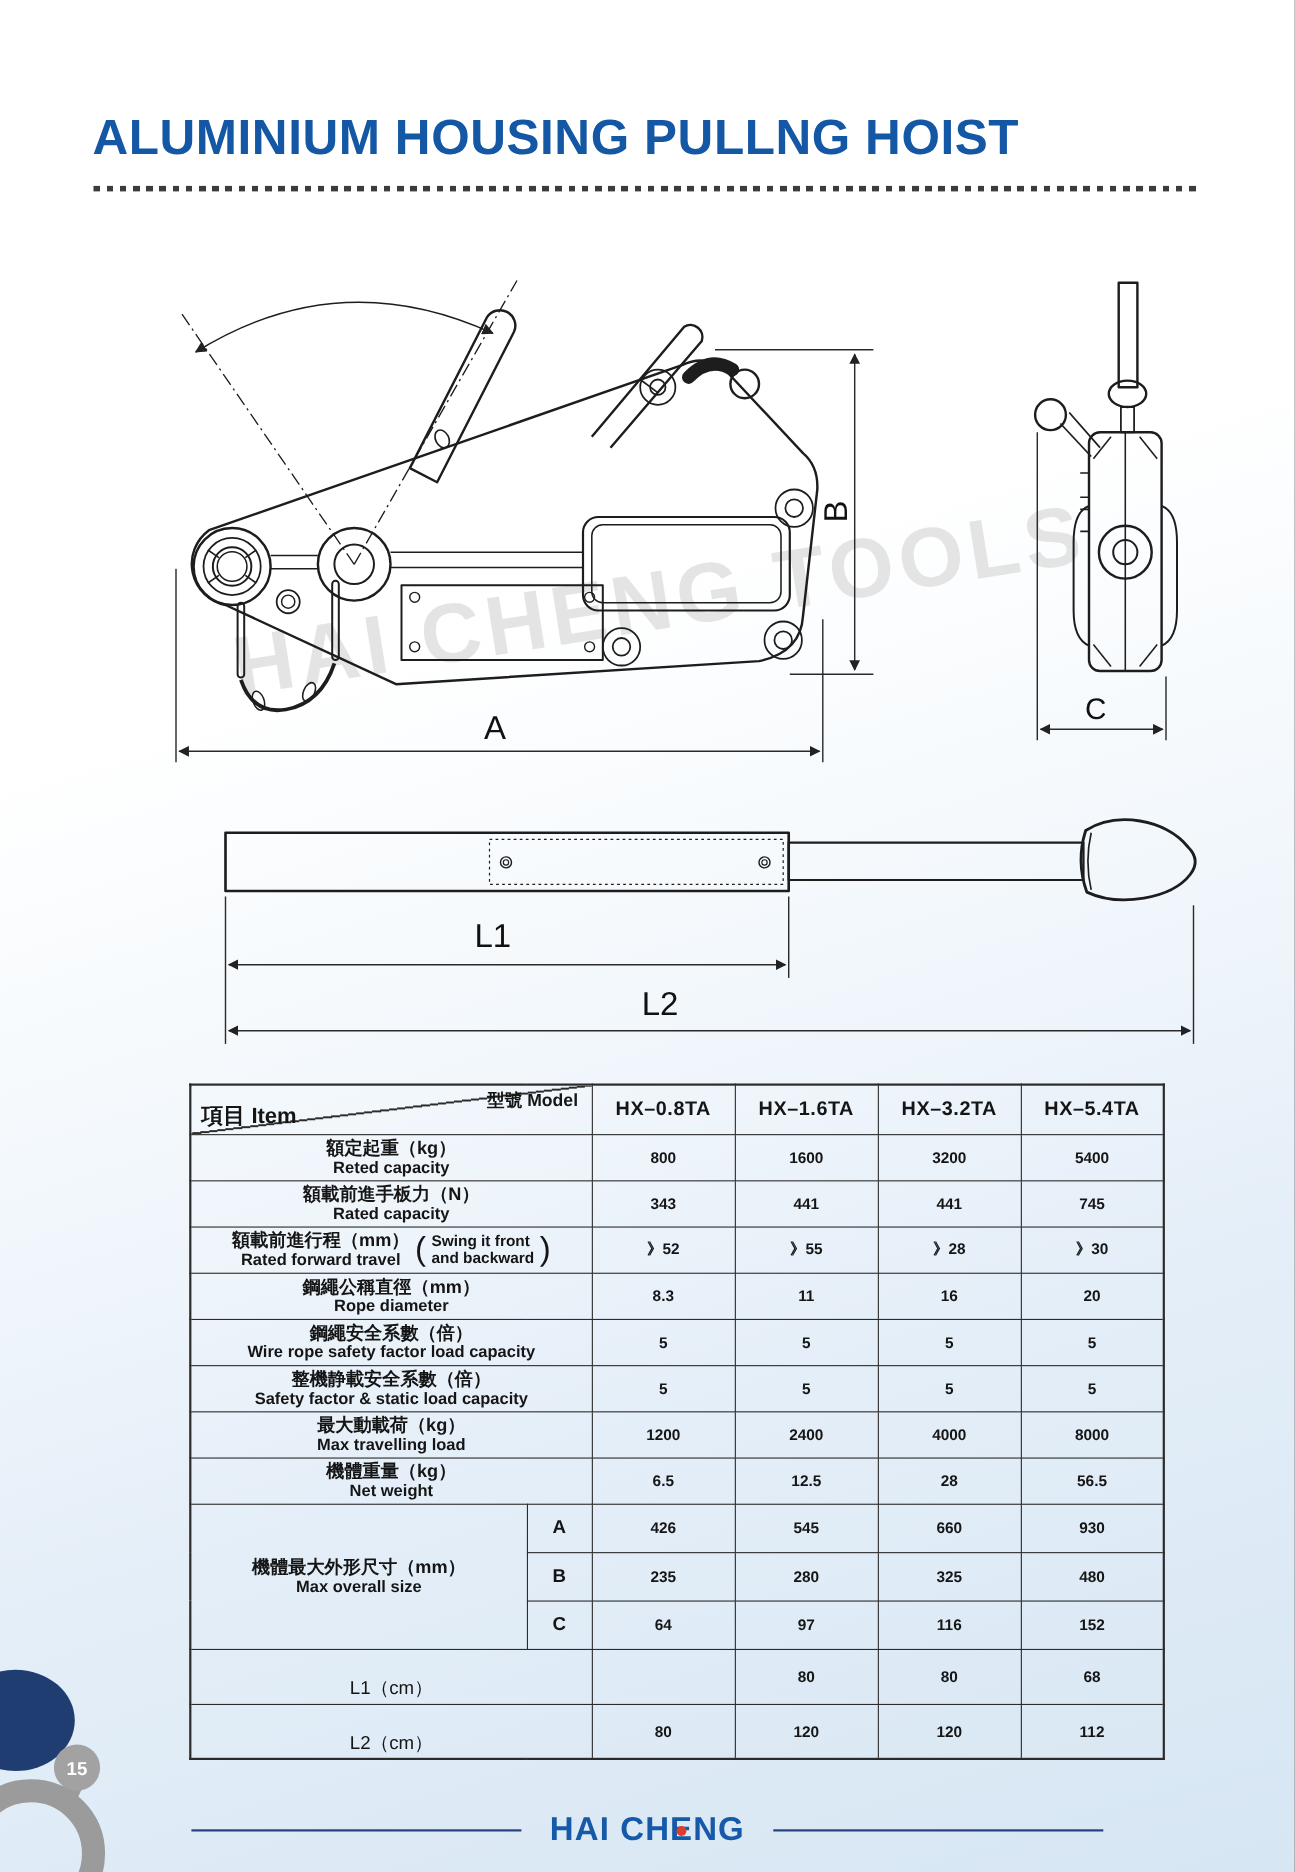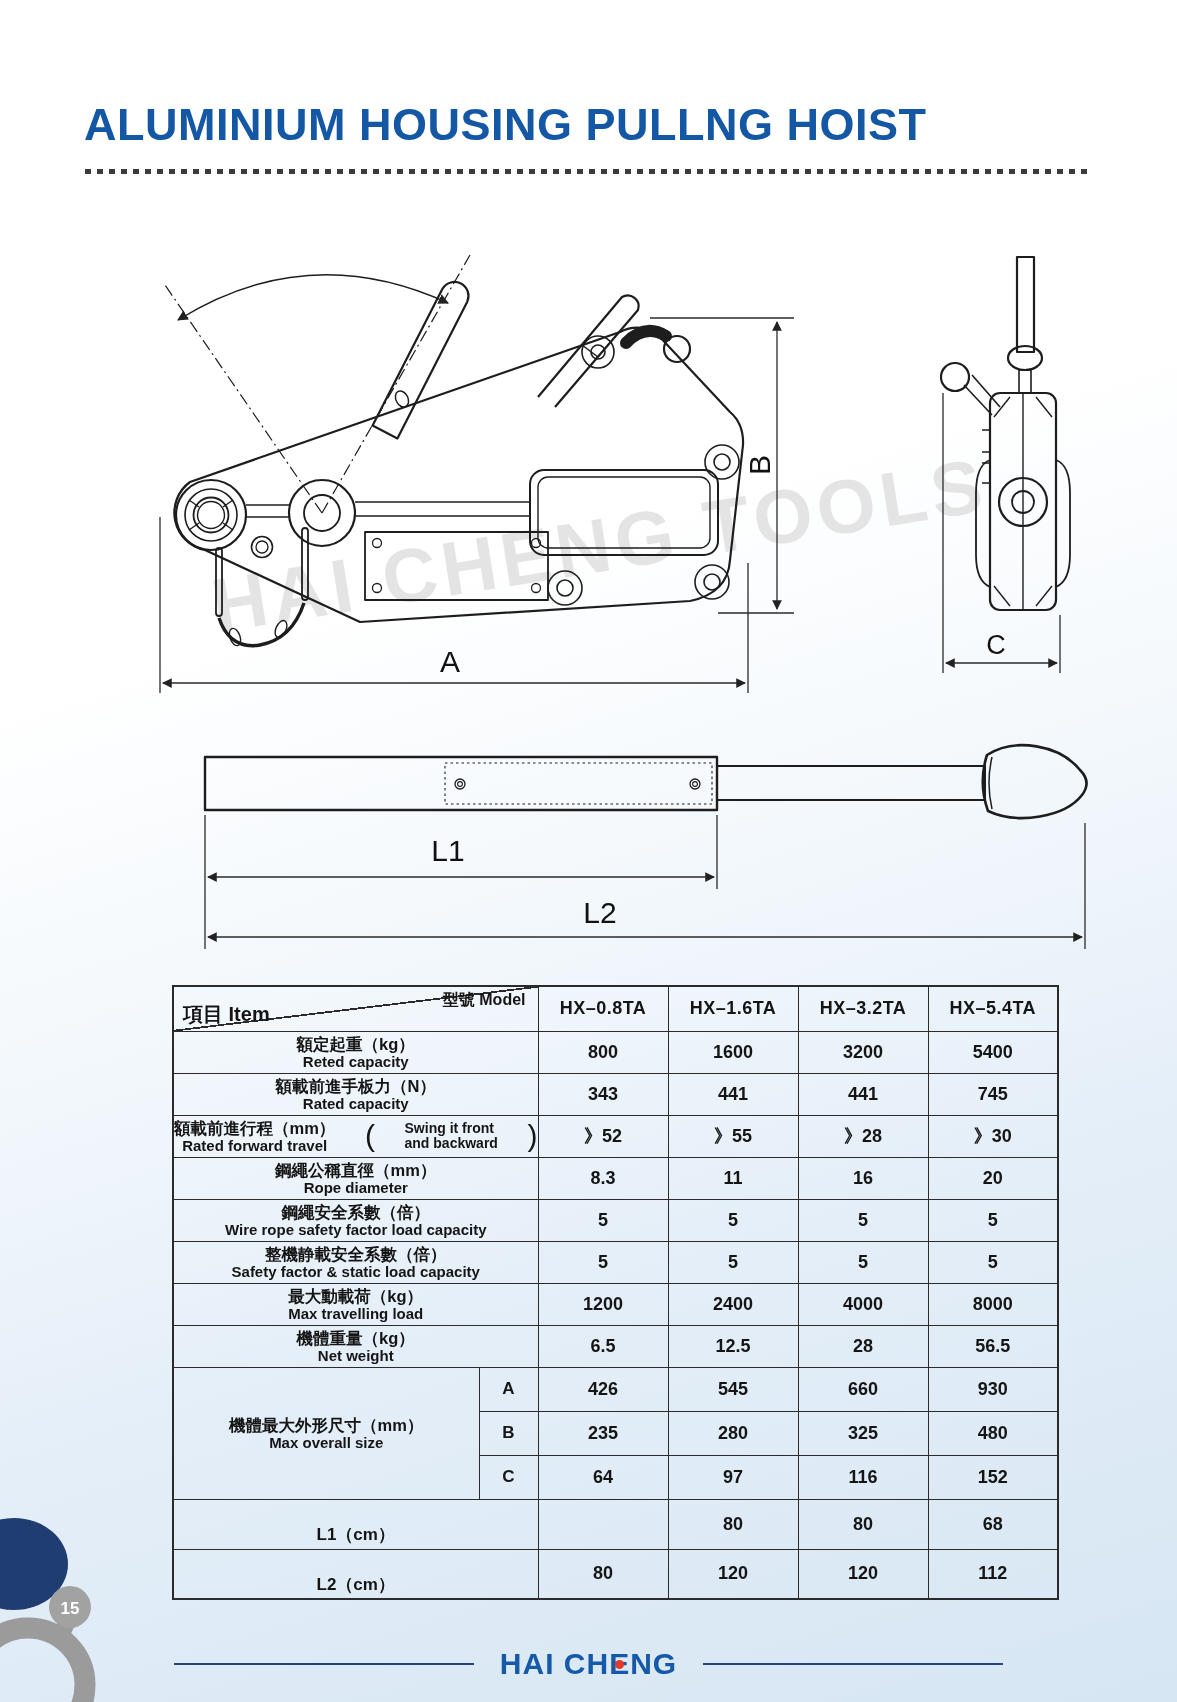--- a/index.html
+++ b/index.html
@@ -36,24 +36,24 @@
       transparent calc(50% - 1.2px), #2b2b2b calc(50% - 1.2px),
       #2b2b2b calc(50% + .6px), transparent calc(50% + .6px));
   }
   .c-model { position:absolute; top:3px; right:12px; font-weight:800; font-size:16px; }
   .c-item  { position:absolute; bottom:3px; left:9px; font-weight:800; font-size:20px; }
   tr.r { height:42px; }
   tr.size { height:44px; }
   tr.lrow { height:50px; }
   td.lbl .zh { font-size:16.5px; font-weight:800; line-height:1.15; }
   td.lbl .en { font-size:15px; font-weight:600; line-height:1.05; }
-  td.lbl .lsingle { font-size:17px; font-weight:700;margin-top:21px; }
-  td.val { font-size:18px; font-weight:800; }
+  td.lbl .lsingle { font-size:17px; font-weight:400;margin-top:21px; }
+  td.val { font-size:14px; font-weight:800; }
   td.sub { font-size:17px; font-weight:800; }
-  .trav { display:flex; align-items:center; justify-content:space-between; gap:5px; }
+  .trav { display:flex; align-items:center; justify-content:center; gap:5px; }
   .trav .stack { text-align:center; }
   .paren { font-size:30px; font-weight:400; line-height:.85; }
   .note { font-size:14px; font-weight:700; text-align:left; line-height:1.08; }
 
   .brand {
     position:absolute; left:0; right:0; top:1644px; height:40px;
     display:flex; align-items:center; justify-content:center; gap:26px;
   }
   .brand .line { height:2.5px; width:300px; background:#24427e; }
   .brand .name {

